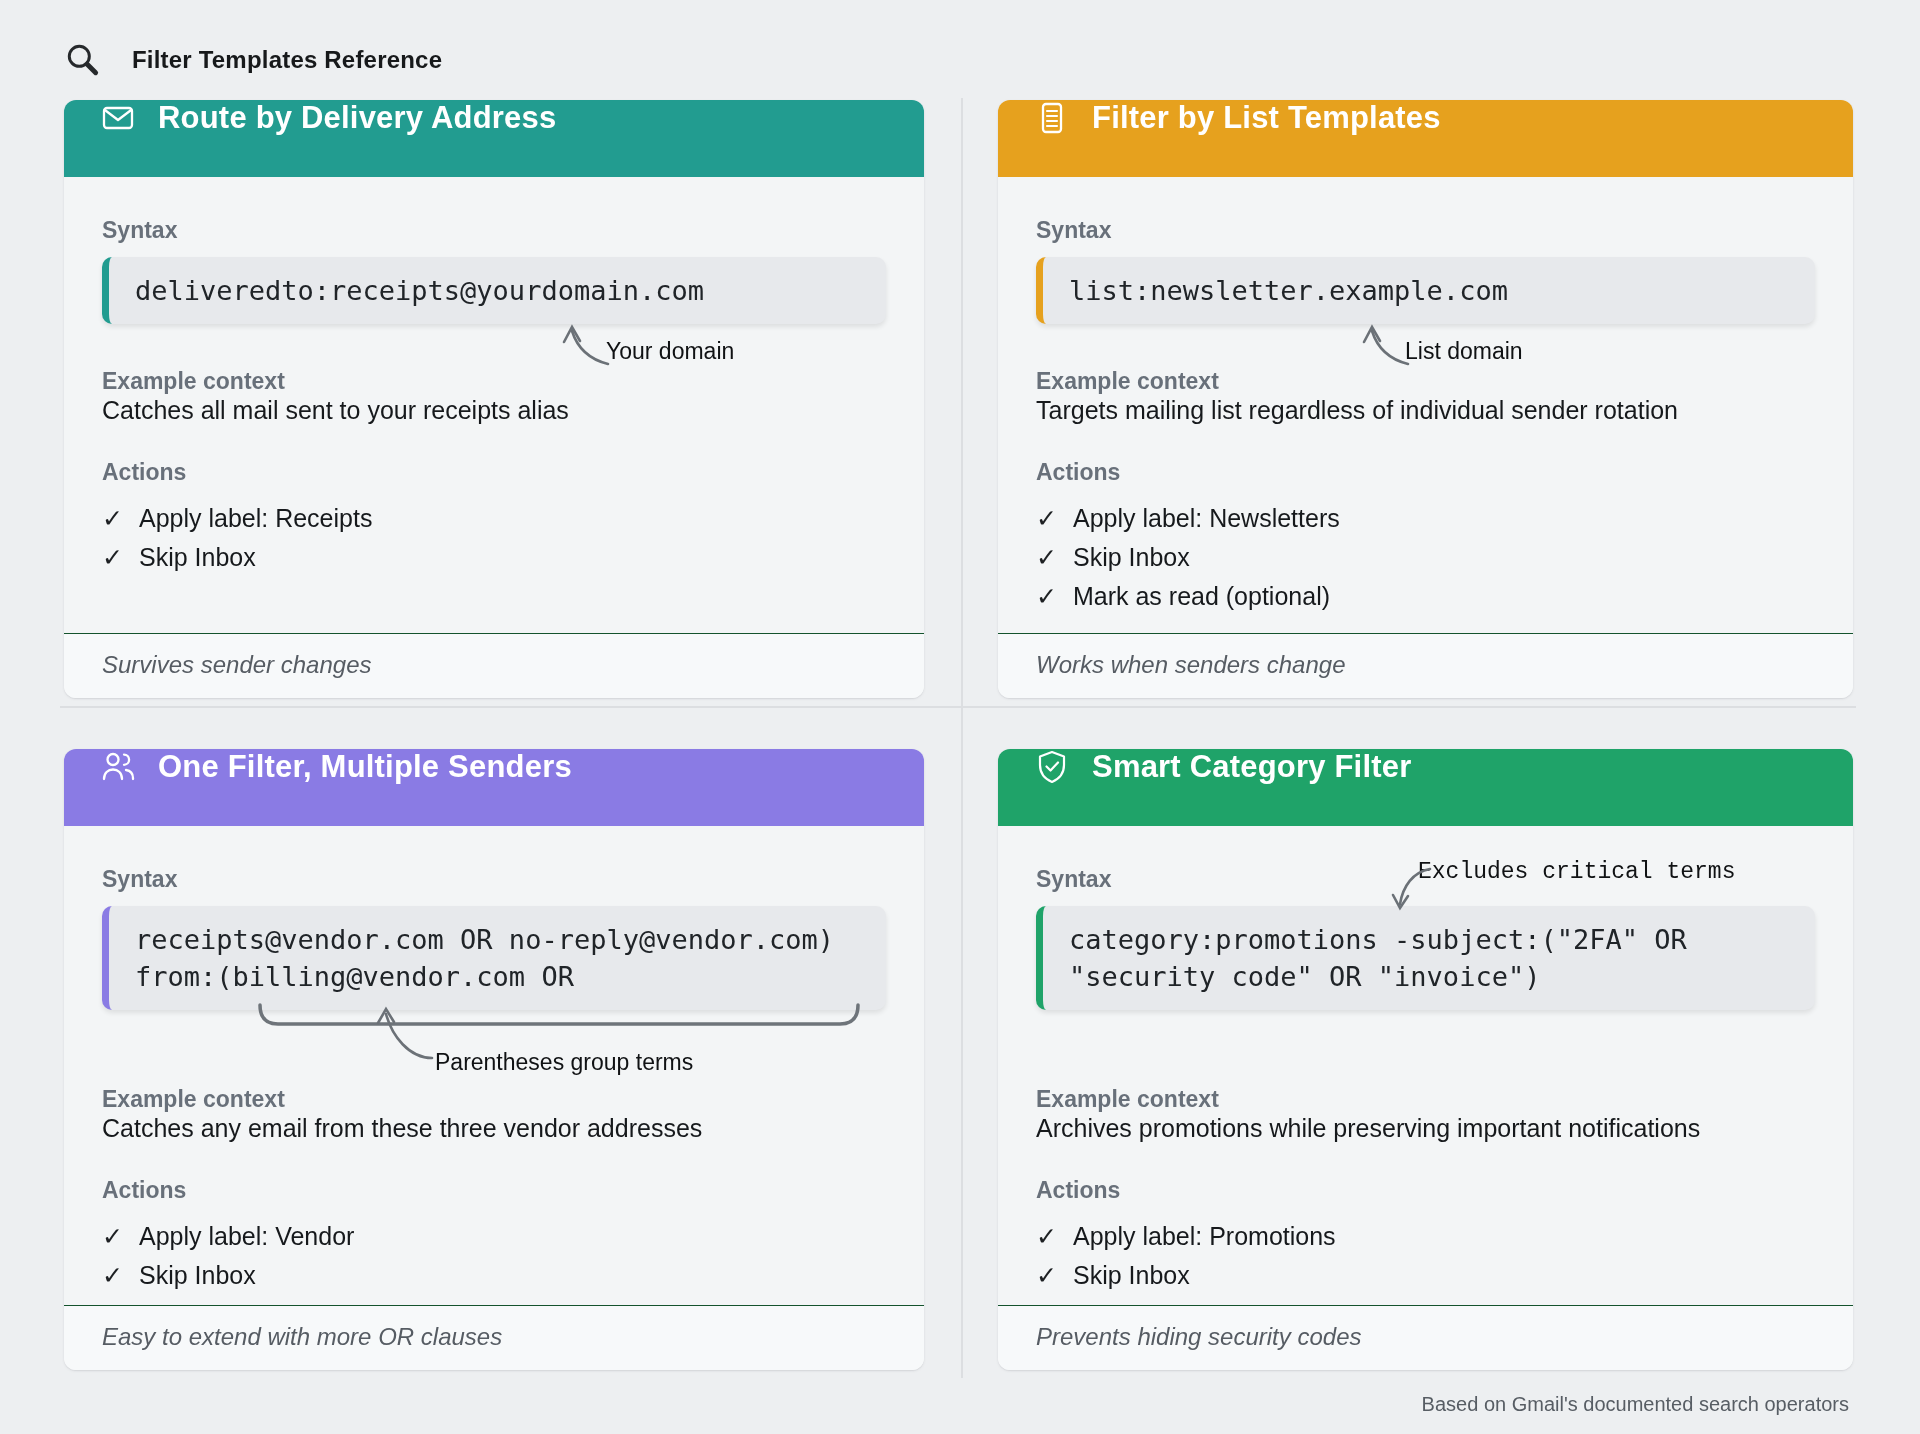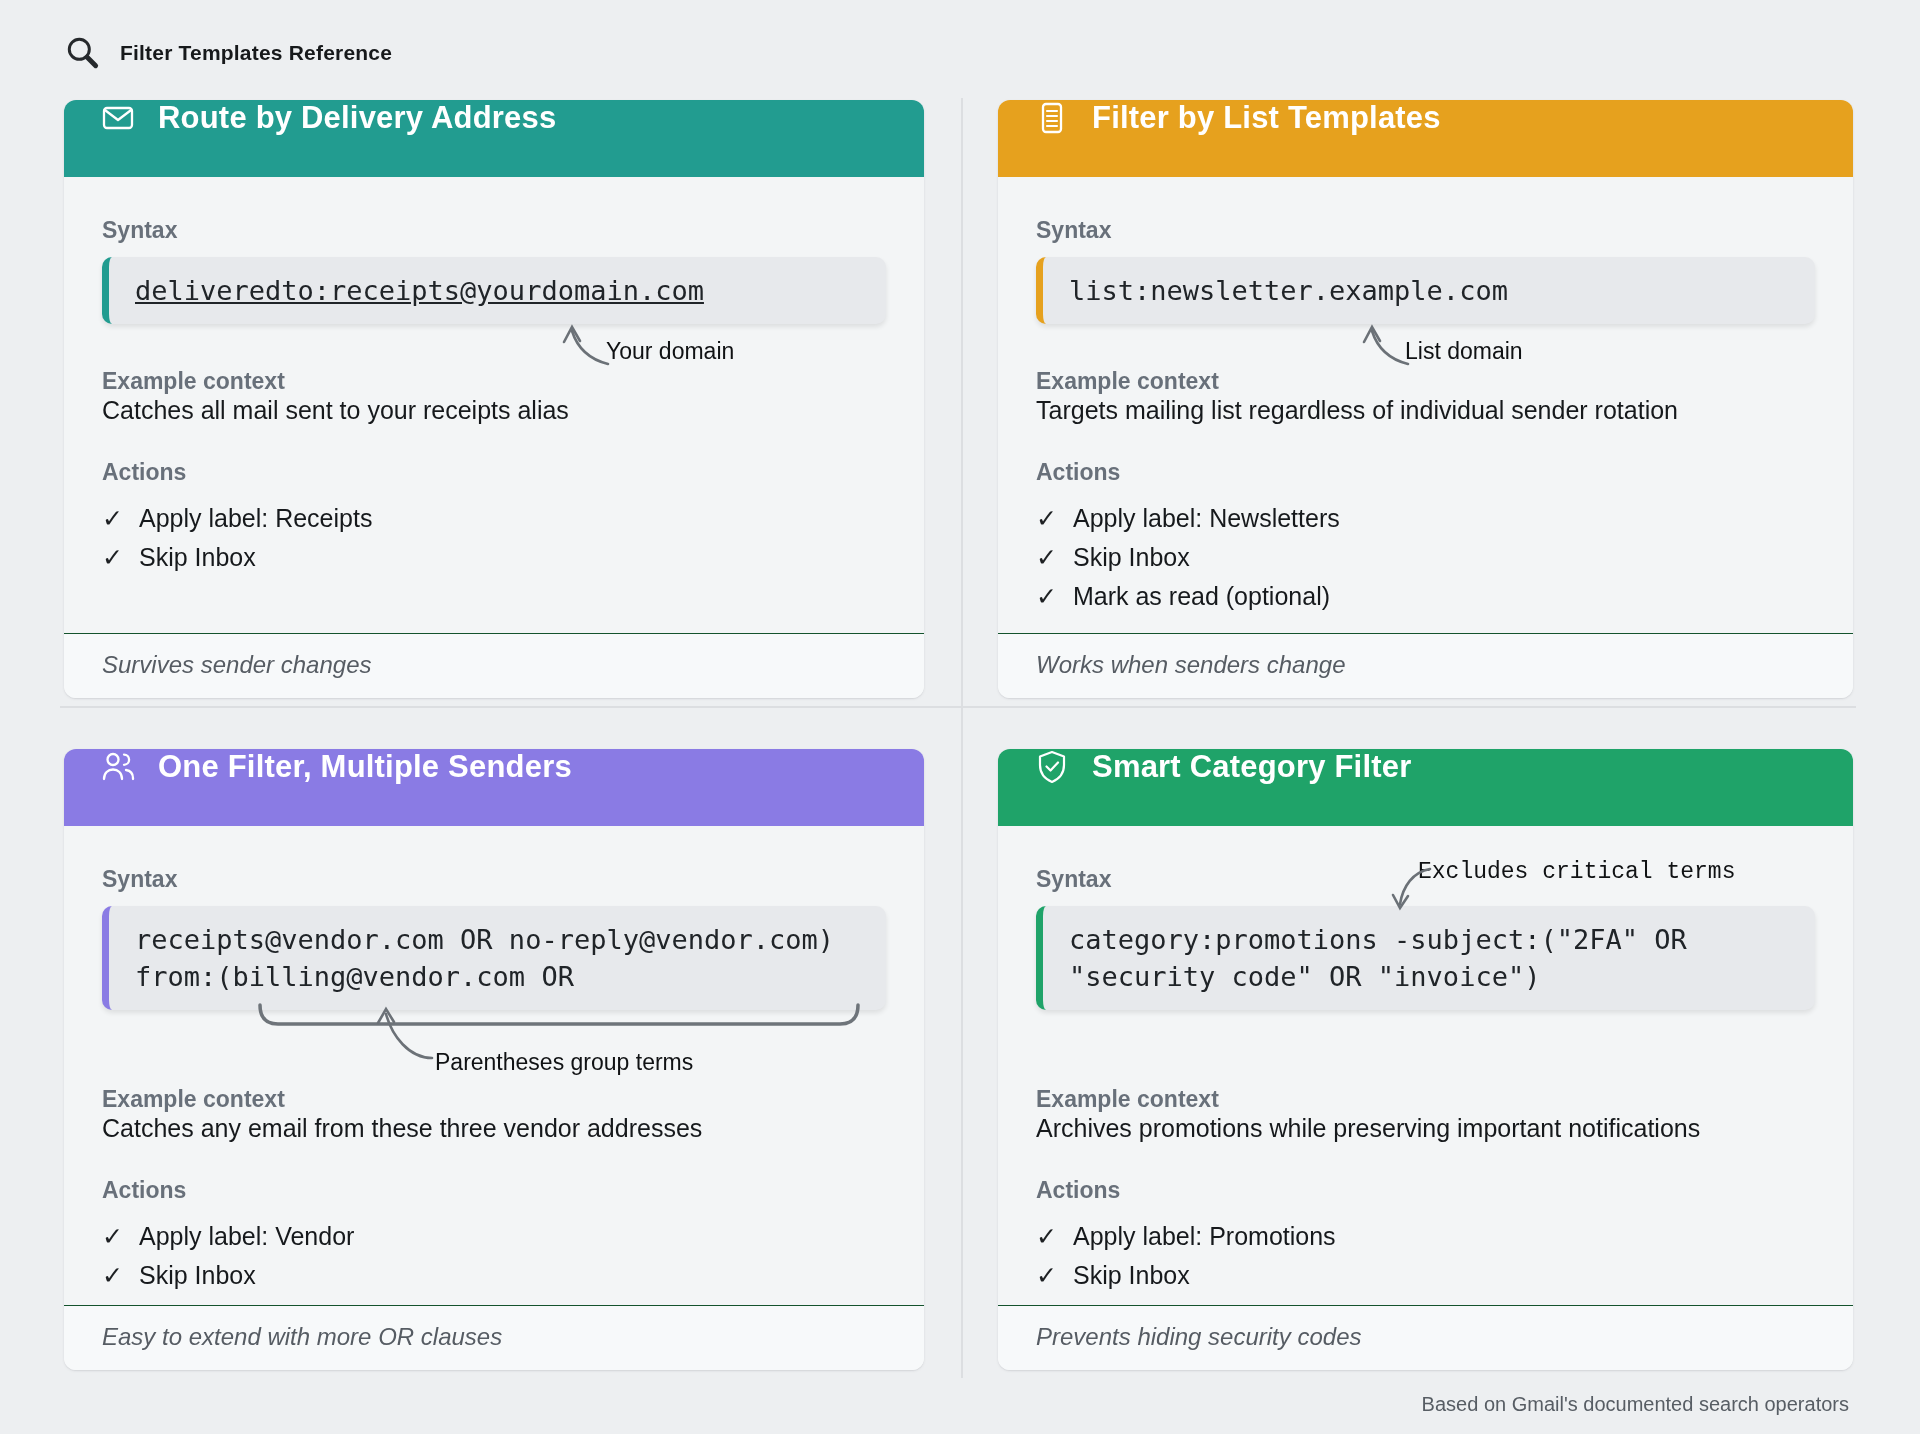--- a/index.html
+++ b/index.html
@@ -3,21 +3,21 @@
 <meta charset="utf-8">
 <style>
   html,body{margin:0;padding:0;background:#edeff1;}
   .stage{
     position:relative;width:1920px;height:1434px;overflow:hidden;
     background:#edeff1;
     font-family:"Liberation Sans",sans-serif;color:#16191c;
   }
   
   .page-title-row{position:absolute;left:64px;top:34px;display:flex;align-items:center;gap:18px;}
-  .page-title-row h1{margin:0;font-size:21px;font-weight:600;color:#17191b;letter-spacing:.2px;}
+  .page-title-row h1{margin:12px;font-size:24px;font-weight:600;color:#17191b;letter-spacing:.2px;}
   .magnifier{width:38px;height:38px;display:block;}
 
   
   .vdiv{position:absolute;left:961px;top:98px;width:2px;height:1280px;background:#dcdee1;}
   .hdiv{position:absolute;left:60px;top:706px;width:1796px;height:2px;background:#dcdee1;}
 
   
   .card{
     position:absolute;background:#f3f5f6;border-radius:12px;
     box-shadow:0 1px 3px rgba(20,26,33,.08),0 1px 1px rgba(20,26,33,.05);
@@ -78,21 +78,21 @@
   <section class="card" style="left:64px;top:100px;width:860px;height:598px;">
     <header class="card-header" style="background: rgb(34, 156, 144);">
       <svg class="hicon" viewBox="0 0 36 36">
         <rect x="4" y="8" width="28" height="20" rx="3" fill="none" stroke="#fff" stroke-width="2.3"></rect>
         <path d="M5.5 10.5 L18 20 L30.5 10.5" fill="none" stroke="#fff" stroke-width="2.3" stroke-linecap="round" stroke-linejoin="round"></path>
       </svg>
       <h2 class="card-title">Route by Delivery Address</h2>
     </header>
     <div class="card-body">
       <div class="sec-label">Syntax</div>
-      <div class="code" style="border-left-color: rgb(34, 156, 144); text-decoration: underline;">
+      <div class="code" style="border-left-color: rgb(34, 156, 144);">
         <div>deliveredto:receipts@yourdomain.com</div>
       </div>
       <div class="ann-zone ann-zone-sm">
         <svg class="arrow-svg" style="left:452px;top:-2px;" width="60" height="46">
           <path class="arrow-path" d="M54 42 C 38 38, 24 28, 18 9"></path>
           <path class="arrow-path" d="M10 20 L18 5 L26 19"></path>
         </svg>
         <span class="ann-text" style="left:504px;top:14px;">Your domain</span>
       </div>
       <div class="sec-label">Example context</div>

